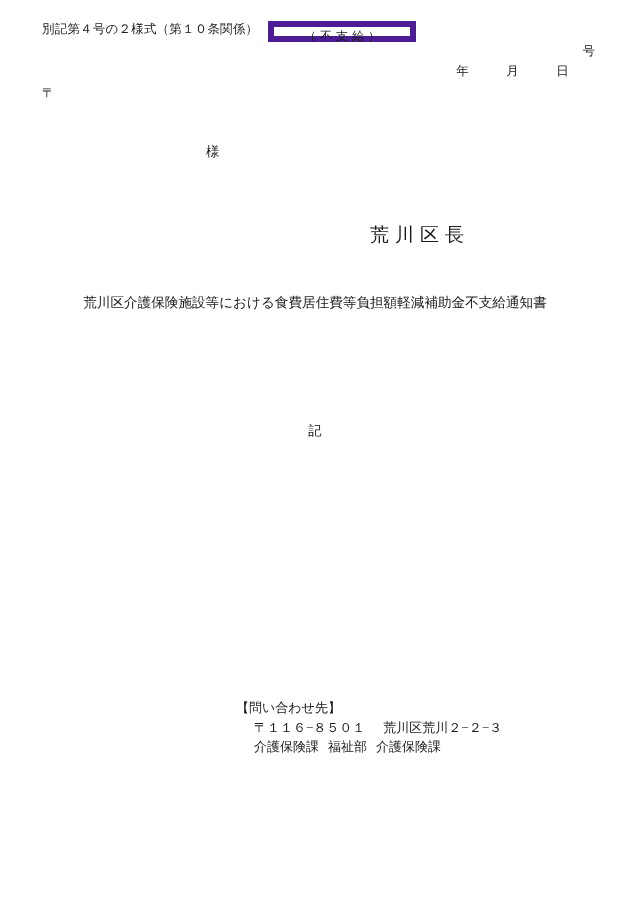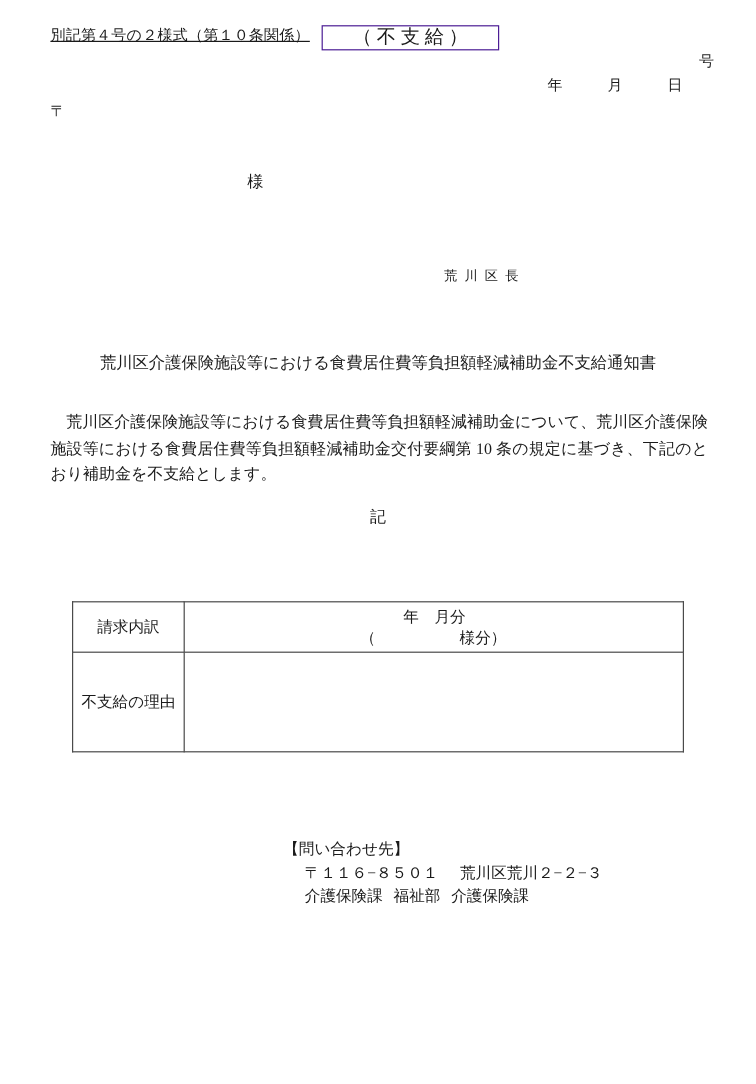--- a/index.html
+++ b/index.html
@@ -20,31 +20,30 @@
   }
   .abs { position: absolute; }
 
   
   .form-no {
     left: 42px;
     top: 21px;
     font-size: 12.5px;
     letter-spacing: 0.2px;
     white-space: nowrap;
-    text-decoration: underline;
   }
   .title-box {
     left: 268px;
     top: 21px;
     width: 148px;
     height: 21px;
-    border: 1px solid #4c1d95;
+    border: 6px solid #4c1d95;
     box-sizing: border-box;
     text-align: center;
-    font-size: 16px;
+    font-size: 12px;
     line-height: 19px;
     letter-spacing: 4px;
     text-indent: 4px;
     white-space: nowrap;
   }
   .doc-number {
     left: 430px;
     top: 43px;
     width: 165px;
     text-align: right;
@@ -66,21 +65,21 @@
     font-size: 12.5px;
   }
   .addressee-honorific {
     left: 206px;
     top: 143px;
     font-size: 13.5px;
   }
   .issuer {
     left: 370px;
     top: 222px;
-    font-size: 11px;
+    font-size: 19px;
     letter-spacing: 6px;
     white-space: nowrap;
   }
 
   
   .doc-title {
     left: 0;
     top: 294px;
     width: 630px;
     text-align: center;
@@ -173,43 +172,23 @@
   <div class="abs doc-date">年　　　月　　　日</div>
 
   <div class="abs postal-mark">〒</div>
 
   <div class="abs addressee-honorific">様</div>
 
   <div class="abs issuer">荒川区長</div>
 
   <div class="abs doc-title">荒川区介護保険施設等における食費居住費等負担額軽減補助金不支給通知書</div>
 
-  <div class="abs body-text">
-    <p>荒川区介護保険施設等における食費居住費等負担額軽減補助金について、荒川区介護保険施設等における食費居住費等負担額軽減補助金交付要綱第 10 条の規定に基づき、下記のとおり補助金を不支給とします。</p>
-  </div>
 
   <div class="abs ki-mark">記</div>
 
-  <table class="abs info-table">
-    <tbody>
-      <tr class="row-1">
-        <td class="label-cell">請求内訳</td>
-        <td class="value-cell">
-          <span class="value-line-1">年　月分</span>
-          <span class="value-line-2">
-            <span>（</span><span class="gap"></span><span>様分）</span>
-          </span>
-        </td>
-      </tr>
-      <tr class="row-2">
-        <td class="label-cell">不支給の理由</td>
-        <td class="value-cell"></td>
-      </tr>
-    </tbody>
-  </table>
 
   <div class="abs contact">
     <span class="line">【問い合わせ先】</span>
     <span class="line indent"><span>〒１１６−８５０１</span><span class="spacer"></span><span>荒川区荒川２−２−３</span></span>
     <span class="line indent"><span>介護保険課</span><span class="spacer-sm"></span><span>福祉部</span><span class="spacer-sm"></span><span>介護保険課</span></span>
   </div>
 
 </div>
 
 </body></html>

